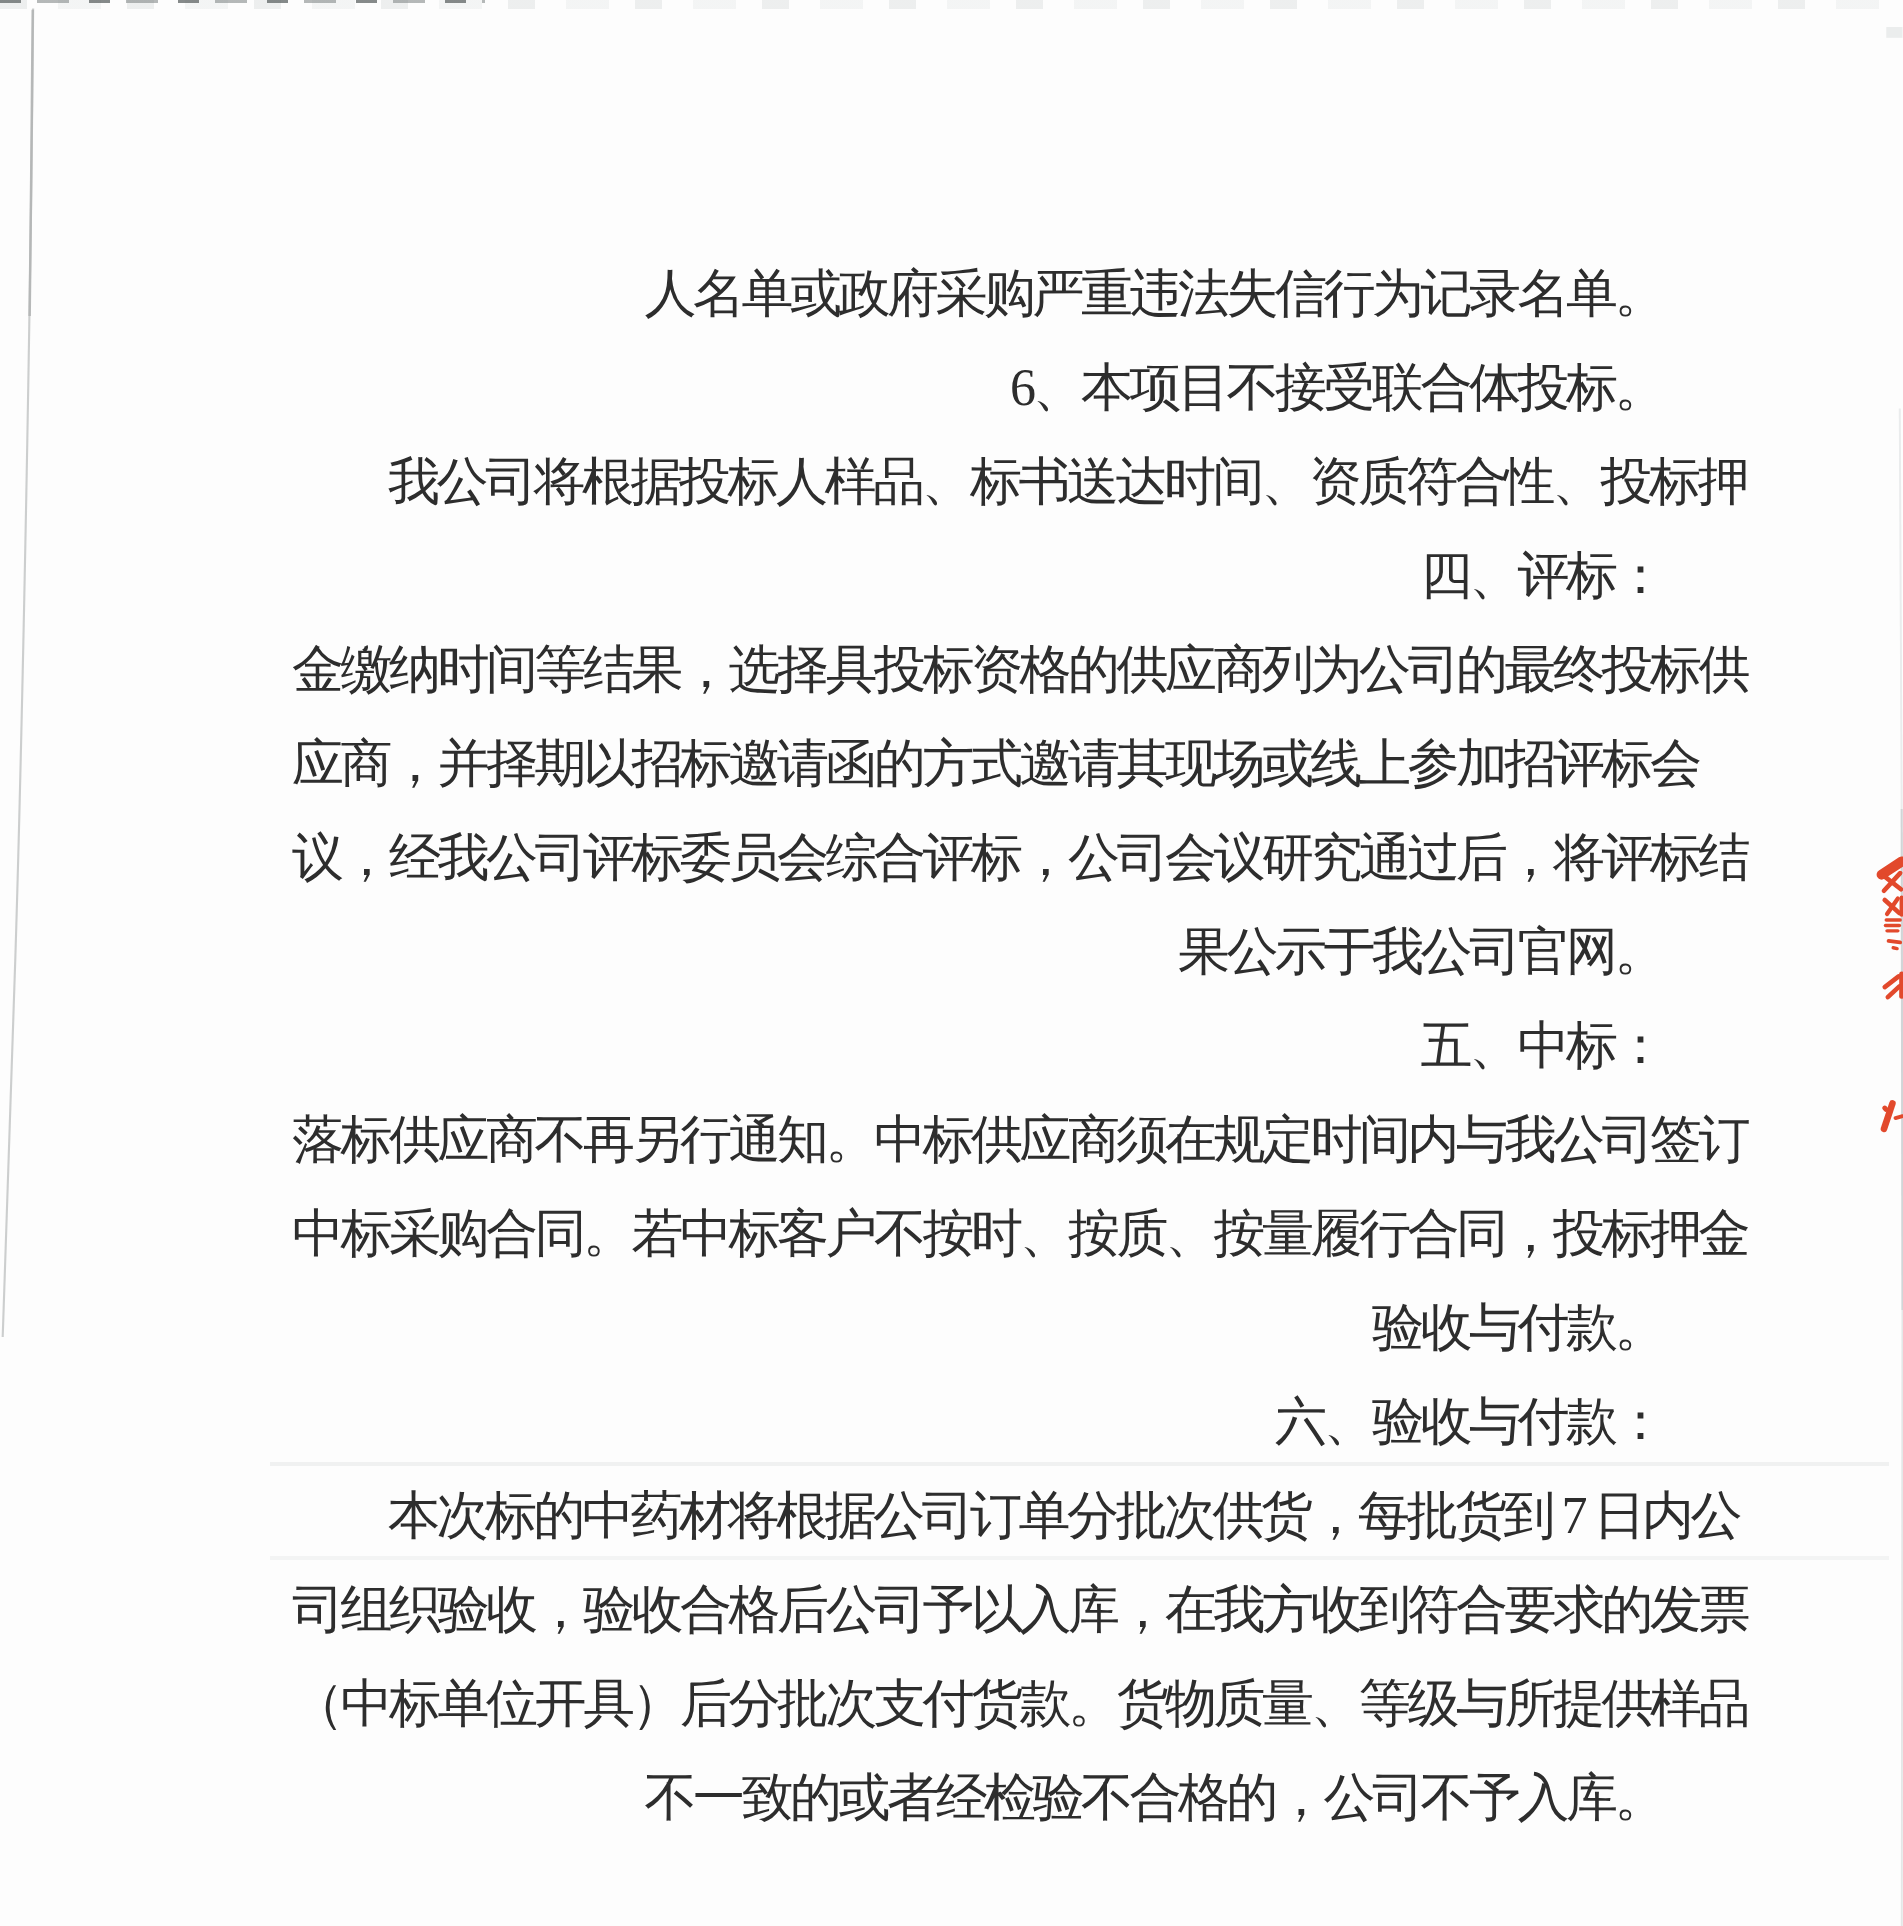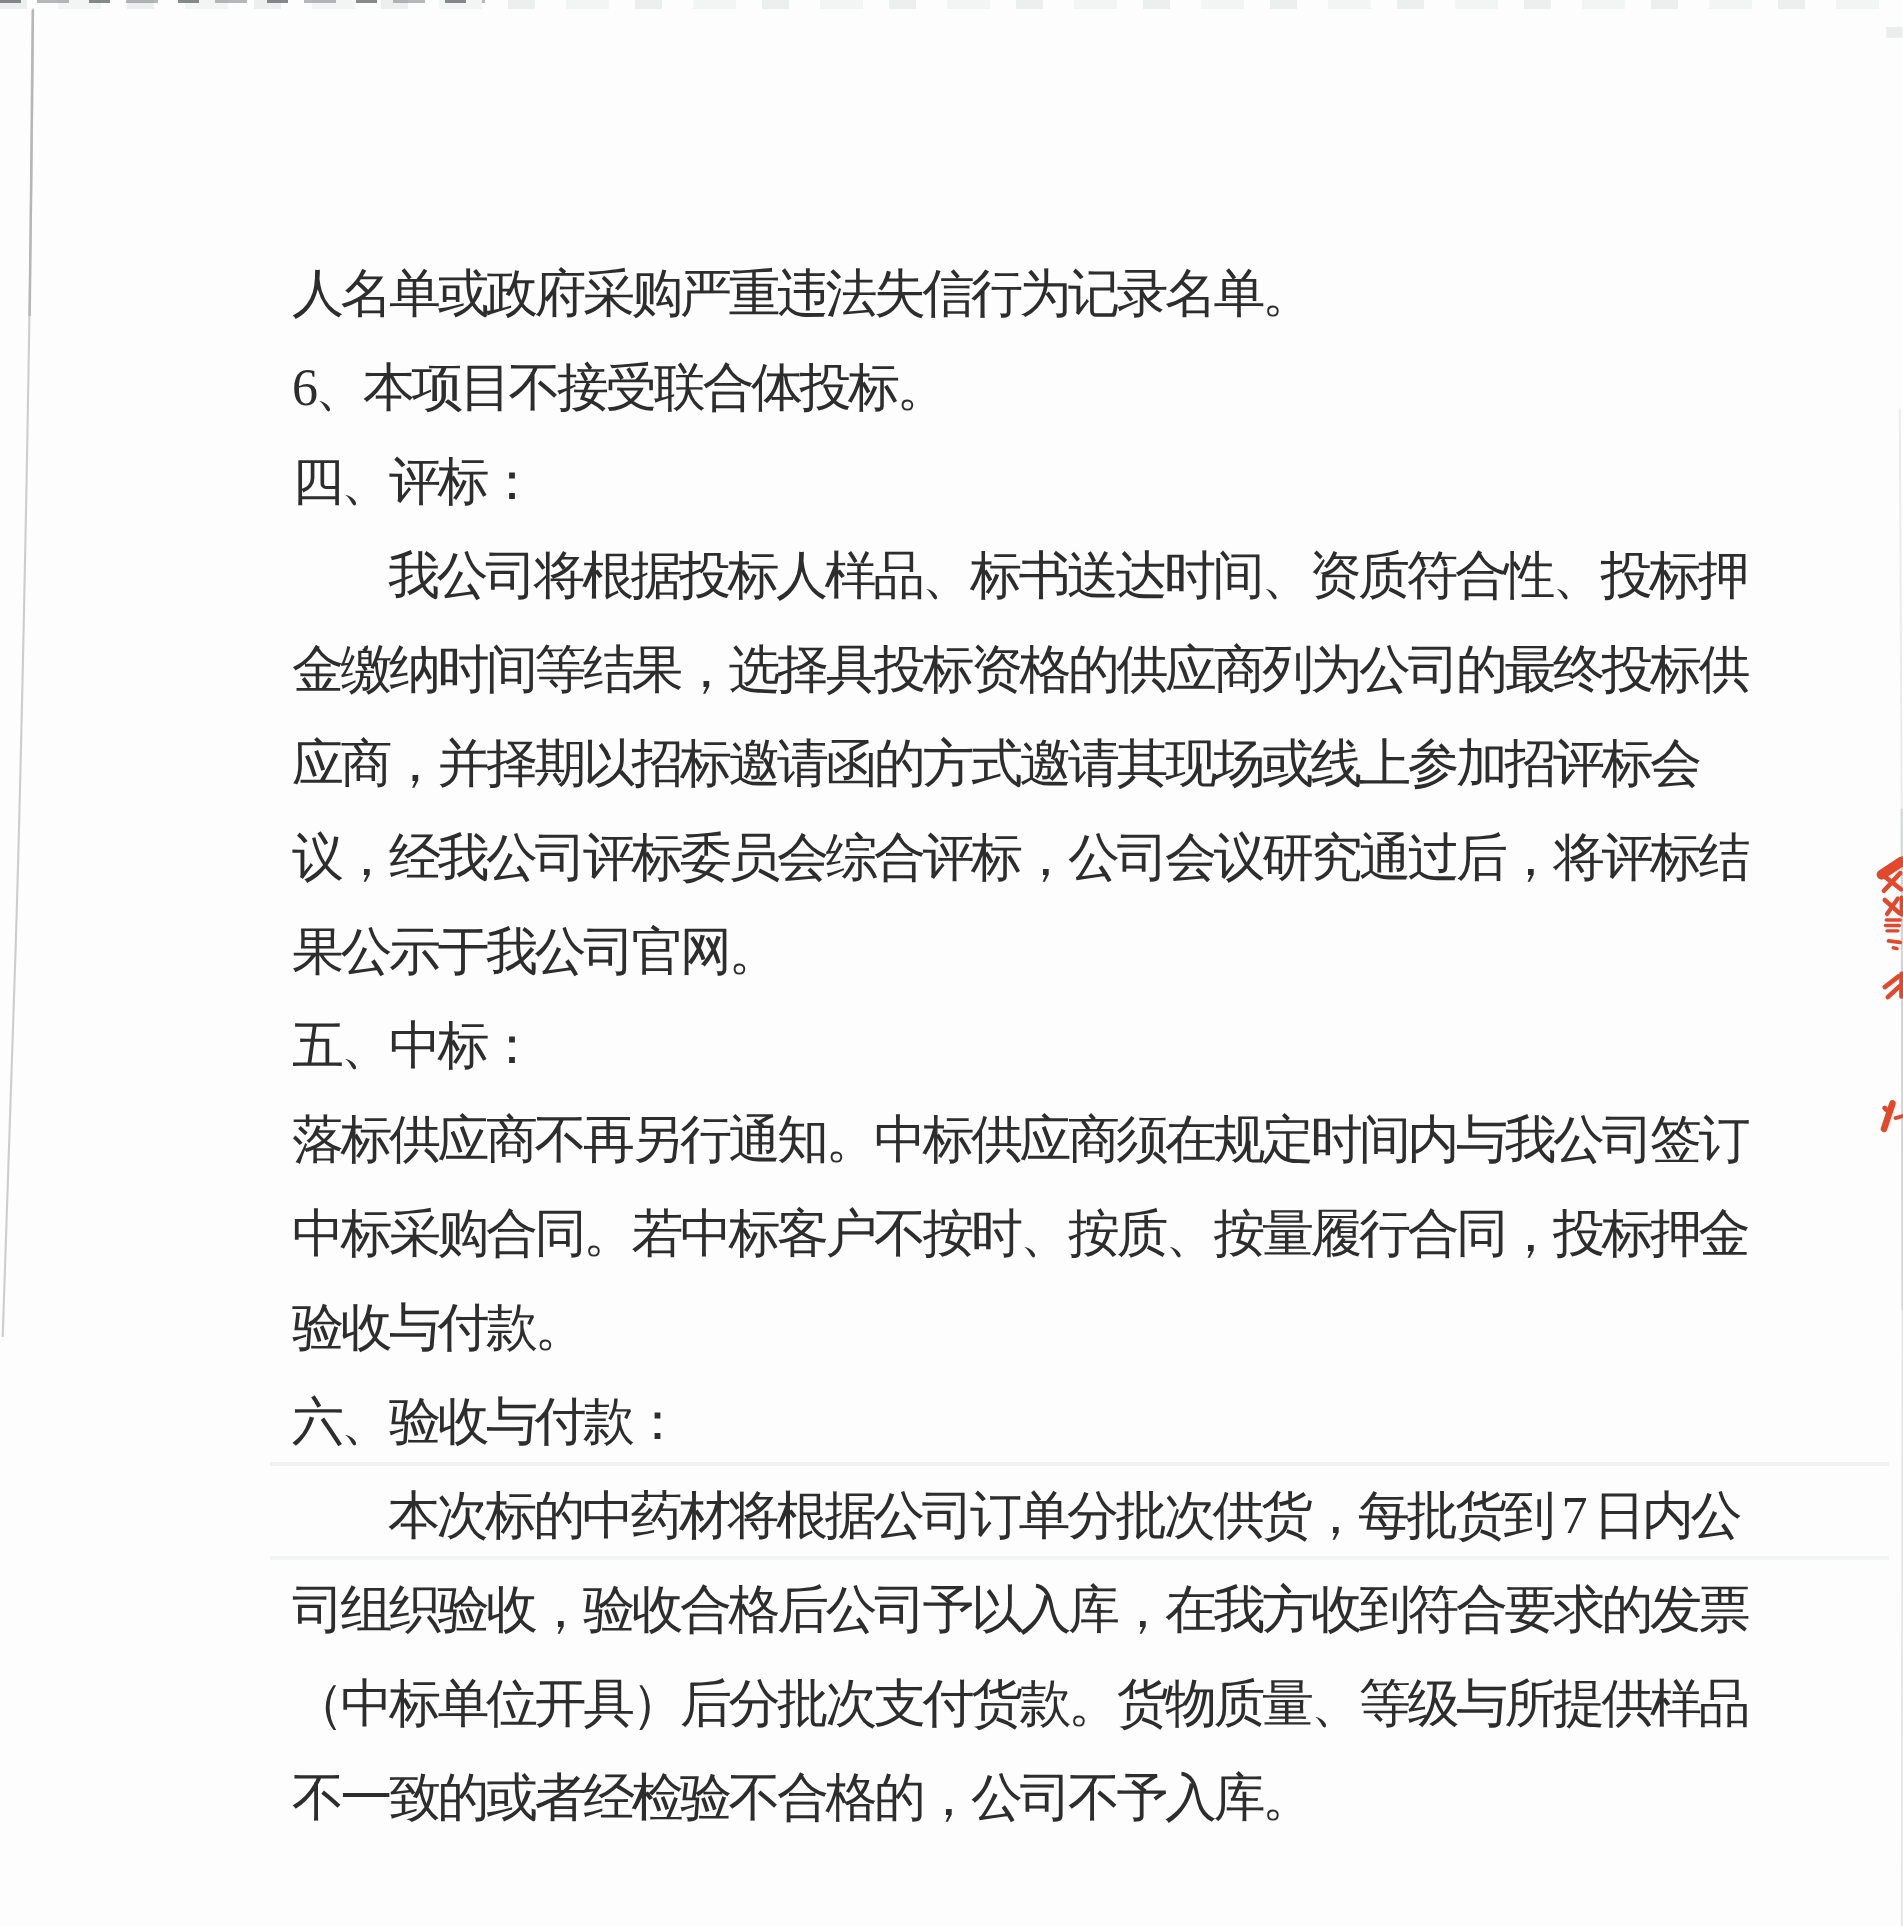--- a/index.html
+++ b/index.html
@@ -38,21 +38,21 @@
 
   .textblock {
     position: absolute;
     left: 292px; top: 247px; width: 1371px;
     font-size: 52px;
     letter-spacing: -3.5px;
     line-height: 94px;
     color: #2d2d2d;
     text-rendering: optimizeLegibility;
   }
-  .ln { white-space: nowrap; }
+  .ln { white-space: nowrap; text-align: right; }
   .indent { text-indent: 96px; }
 
   .artifact-svg {
     position: absolute; inset: 0;
     width: 1904px; height: 2697px;
     pointer-events: none;
   }
 </style>
 </head>
 <body>
@@ -60,22 +60,22 @@
 <div class="page">
 
   <div class="top-edge"></div>
   <div class="top-edge-dark"></div>
   <div class="scan-band b1"></div>
   <div class="scan-band b2"></div>
 
   <div class="textblock">
     <div class="ln">人名单或政府采购严重违法失信行为记录名单。</div>
     <div class="ln">6、本项目不接受联合体投标。</div>
+    <div class="ln indent">我公司将根据投标人样品、标书送达时间、资质符合性、投标押</div>
     <div class="ln">四、评标：</div>
-    <div class="ln indent">我公司将根据投标人样品、标书送达时间、资质符合性、投标押</div>
     <div class="ln">金缴纳时间等结果，选择具投标资格的供应商列为公司的最终投标供</div>
     <div class="ln">应商，并择期以招标邀请函的方式邀请其现场或线上参加招评标会</div>
     <div class="ln">议，经我公司评标委员会综合评标，公司会议研究通过后，将评标结</div>
     <div class="ln">果公示于我公司官网。</div>
     <div class="ln">五、中标：</div>
     <div class="ln">落标供应商不再另行通知。中标供应商须在规定时间内与我公司签订</div>
     <div class="ln">中标采购合同。若中标客户不按时、按质、按量履行合同，投标押金</div>
     <div class="ln">验收与付款。</div>
     <div class="ln">六、验收与付款：</div>
     <div class="ln indent">本次标的中药材将根据公司订单分批次供货，每批货到 7 日内公</div>

